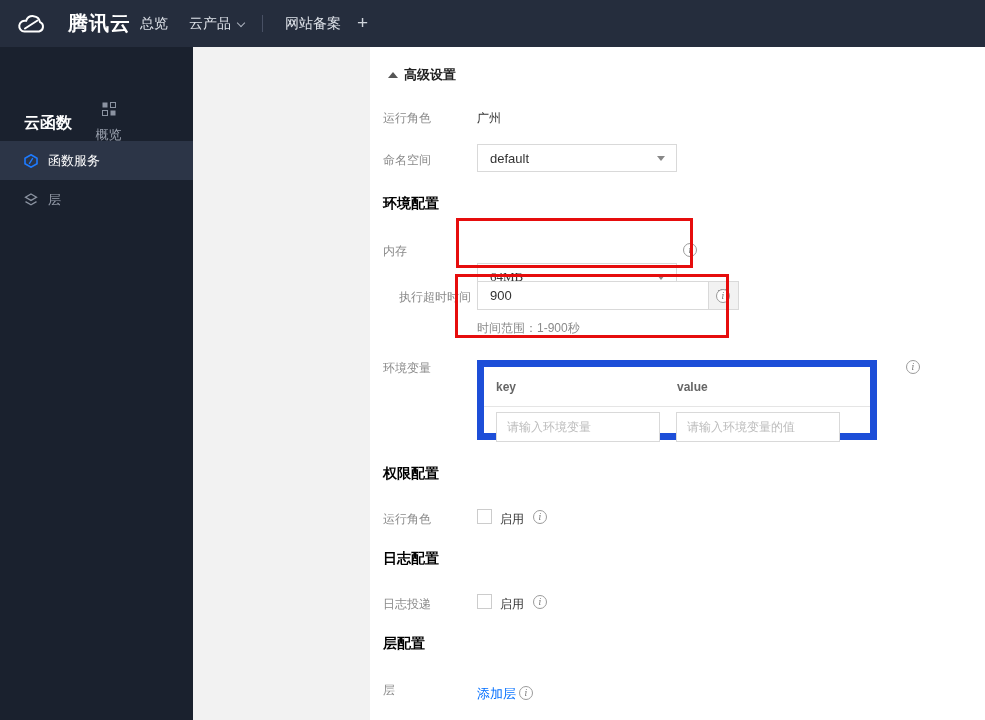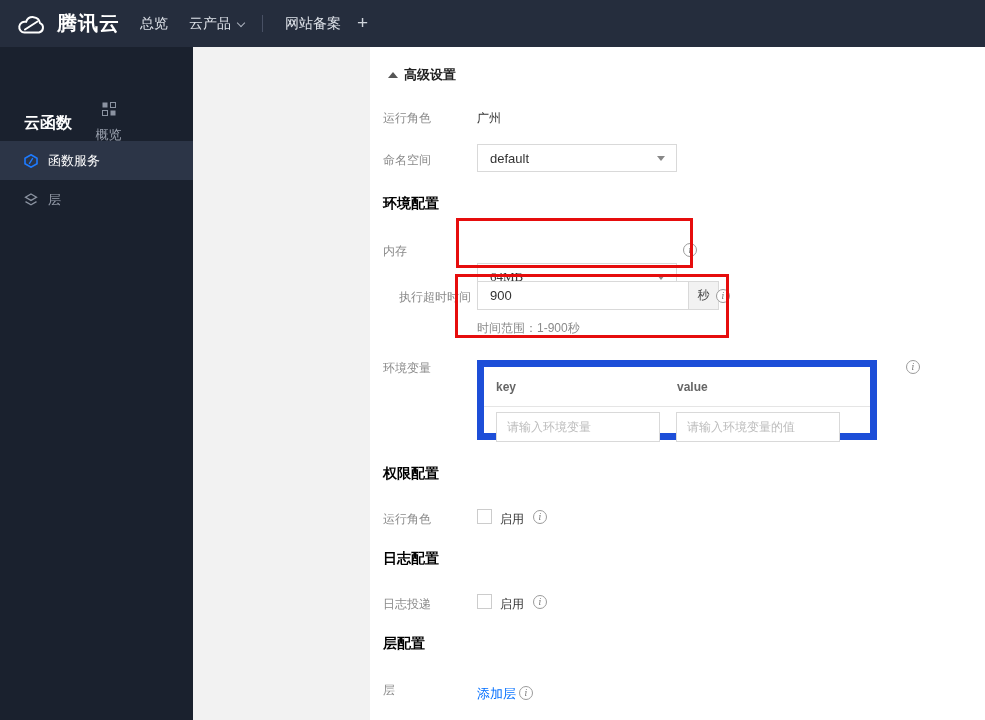--- a/index.html
+++ b/index.html
@@ -3,21 +3,21 @@
 <meta charset="utf-8">
 <style>
   * { margin:0; padding:0; box-sizing:border-box; }
   html,body { width:985px; height:720px; }
   body { font-family:"Liberation Sans","DejaVu Sans",sans-serif; font-size:12px; color:#333; }
   #stage { position:relative; width:985px; height:720px; overflow:hidden; background:#fff; }
   .abs { position:absolute; }
 
   
   .topbar { left:0; top:0; width:985px; height:47px; background:#252d3d; z-index:3; }
-  .logo-wrap { left:16px; top:10px; display:flex; align-items:flex-end; gap:9px; }
+  .logo-wrap { left:16px; top:10px; display:flex; align-items:center; gap:20px; }
   .logo-text { color:#fff; font-size:20px; font-weight:bold; letter-spacing:1px; }
   .topnav-item { top:0; height:47px; line-height:47px; color:#dfe3ea; font-size:14px; cursor:pointer; }
   .topnav-caret { display:inline-block; width:6px; height:6px; border-right:1px solid #aab1bd;
                   border-bottom:1px solid #aab1bd; transform:rotate(45deg); margin-left:7px; vertical-align:2px; }
   .topnav-divider { left:262px; top:15px; width:1px; height:17px; background:#485064; }
   .topnav-plus { left:357px; top:0; height:47px; line-height:45px; color:#cfd4dc; font-size:19px; cursor:pointer; }
 
   
   .sidebar { left:0; top:47px; width:193px; height:673px; background:#1a212e; z-index:2; }
   .sidebar-title { left:24px; top:66px; color:#fff; font-size:16px; font-weight:bold; }
@@ -135,21 +135,21 @@
 
   <div class="abs form-label" style="left:383px; top:243px;">内存</div>
   <div class="abs selectbox" style="left:477px; top:235px;font-family:Liberation Serif, serif;">
     <span>64MB</span>
     <span class="select-caret"></span>
   </div>
   <span class="abs info-icon" style="left:683px; top:243px;">i</span>
 
   <div class="abs form-label" style="left:399px; top:289px;">执行超时时间</div>
   <div class="abs" style="left:477px; top:281px; display:flex;">
-    <input class="textinput" style="width: 212px;" value="900">
+    <input class="textinput" style="width: 232px;" value="900">
     <span class="unit-suffix">秒</span>
   </div>
   <span class="abs info-icon" style="left:716px; top:289px;">i</span>
   <div class="abs hint-text" style="left:477px; top:320px;">时间范围：1-900秒</div>
 
   <div class="abs form-label" style="left:383px; top:360px;">环境变量</div>
   <div class="abs env-table">
     <div class="env-head">
       <span class="env-col-label" style="left:12px;">key</span>
       <span class="env-col-label" style="left:193px;">value</span>

